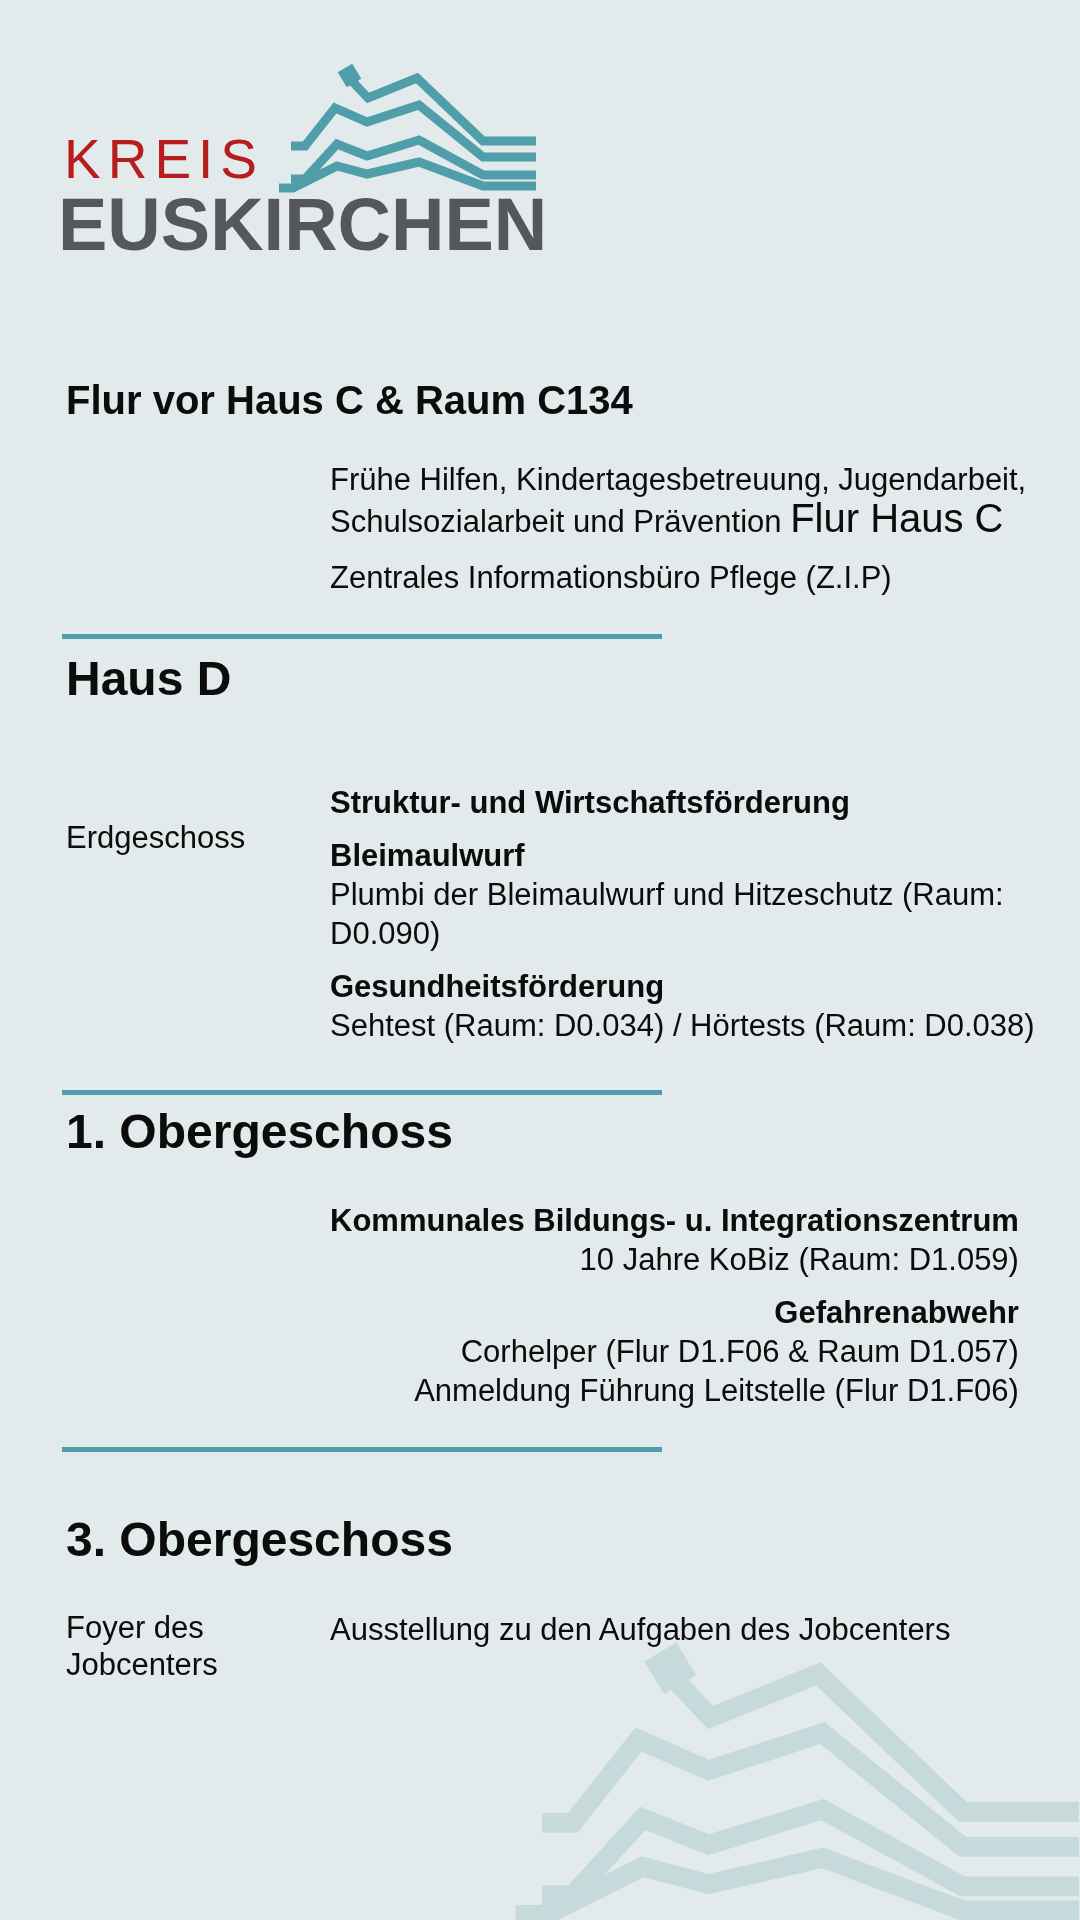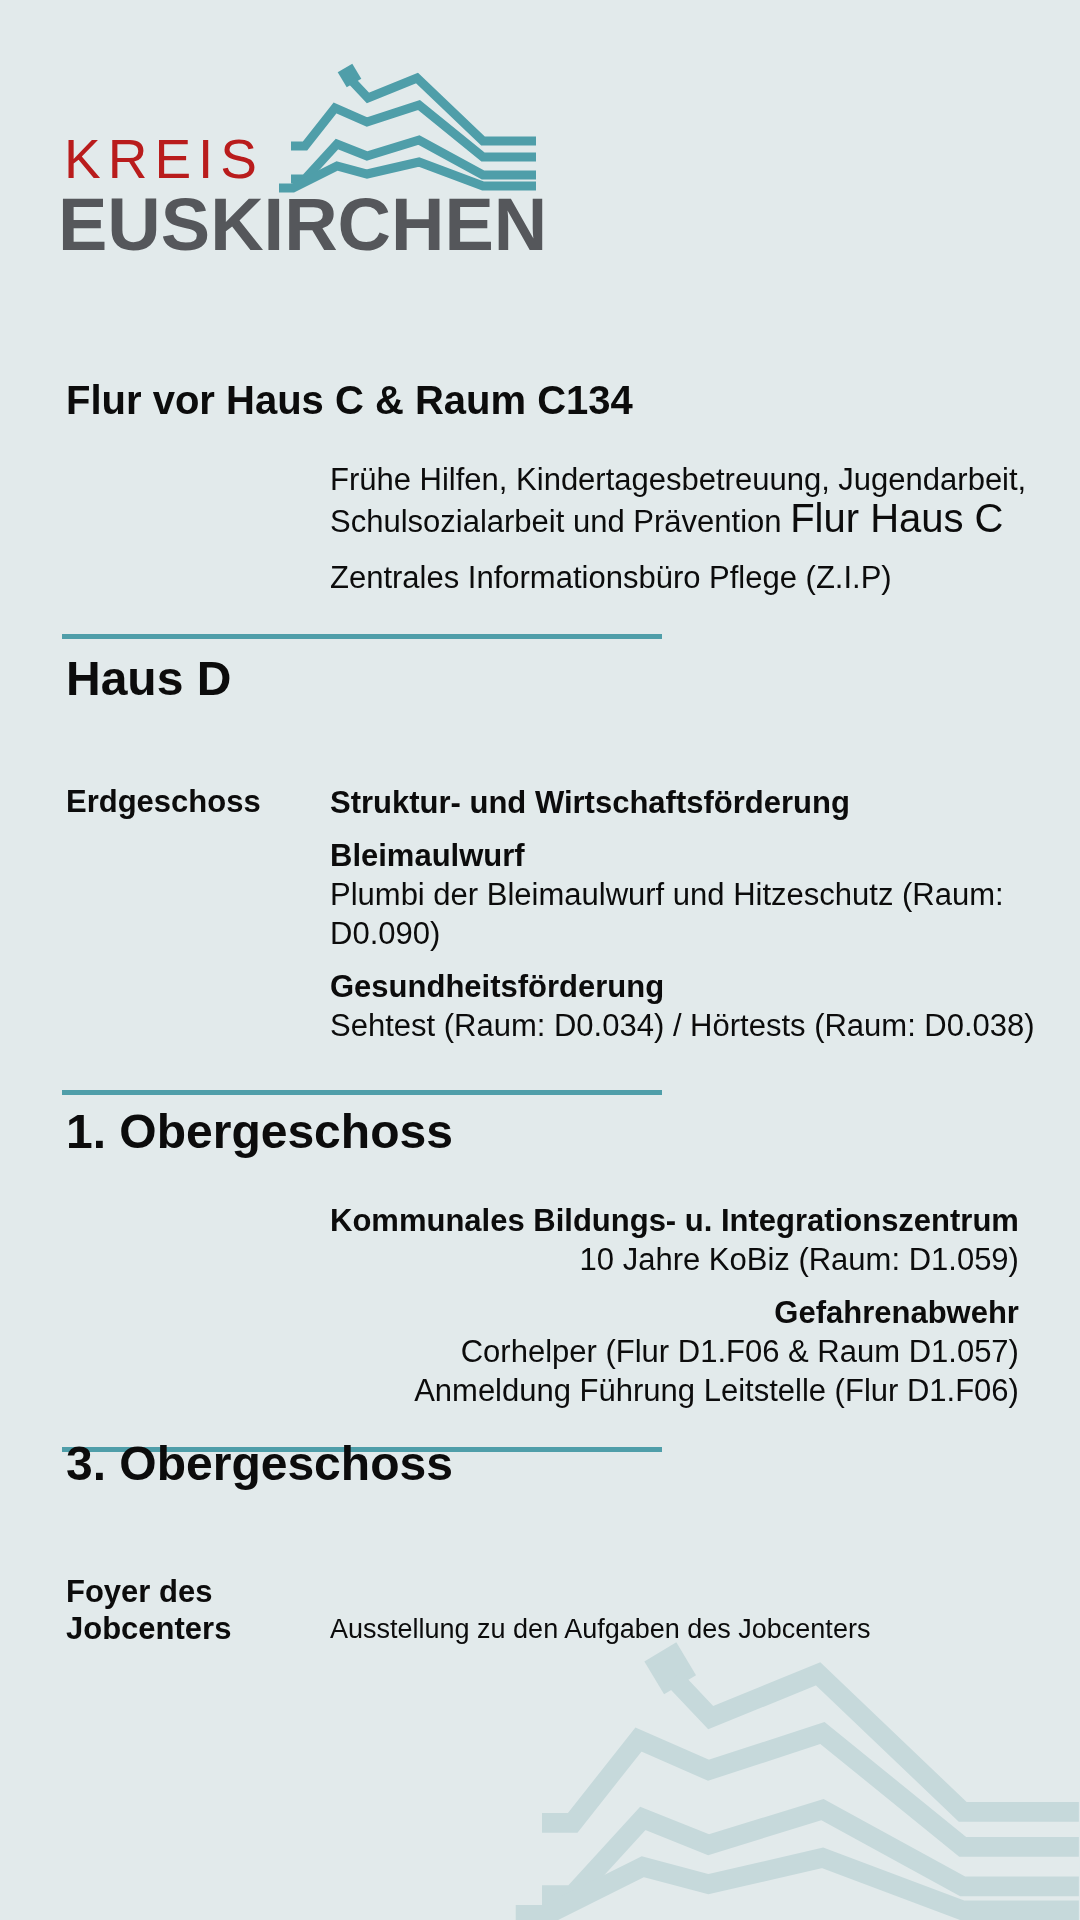--- a/index.html
+++ b/index.html
@@ -33,39 +33,39 @@
   .h-main {
     left: 66px; top: 380px;
     font-size: 40px; font-weight: 600; line-height: 1;
   }
   .h-section {
     font-size: 48px; font-weight: 600; line-height: 1;
     left: 66px;
   }
   .h-hausd { top: 655px; }
   .h-og1  { top: 1108px; }
-  .h-og3  { top: 1440px; }
+  .h-og3  { top: 1516px; }
 
   
   .body-col { left: 330px; font-size: 31px; line-height: 39px; }
-  .label-col { left: 66px; font-size: 31px; line-height: 37px; font-weight: 700; }
+  .label-col { left: 66px; font-size: 31px; line-height: 37px; font-weight: 400; margin-top: 36px; }
 
   .intro { top: 460px; }
   .intro .big { font-size: 40px; }
   .zip-line { margin-top: 17px; }
 
   .floor-label-eg { top: 783px; }
   .eg-content { top: 783px; }
   .og1-content { top: 1201px; text-align: right; }
   .entry { margin: 0 0 14px 0; }
   .entry:last-child { margin-bottom: 0; }
   .entry .title { font-weight: 700; }
 
   .jobcenter-label { top: 1573px; }
-  .jobcenter-content { top: 1610px; font-size: 27px; line-height: 39px; }
+  .jobcenter-content { top: 1610px; font-size: 31px; line-height: 39px; }
 
   
   .divider {
     left: 62px; width: 600px; height: 5px;
     background: #4f9ea9;
   }
   .div1 { top: 634px; }
   .div2 { top: 1090px; }
   .div3 { top: 1447px; }
 

